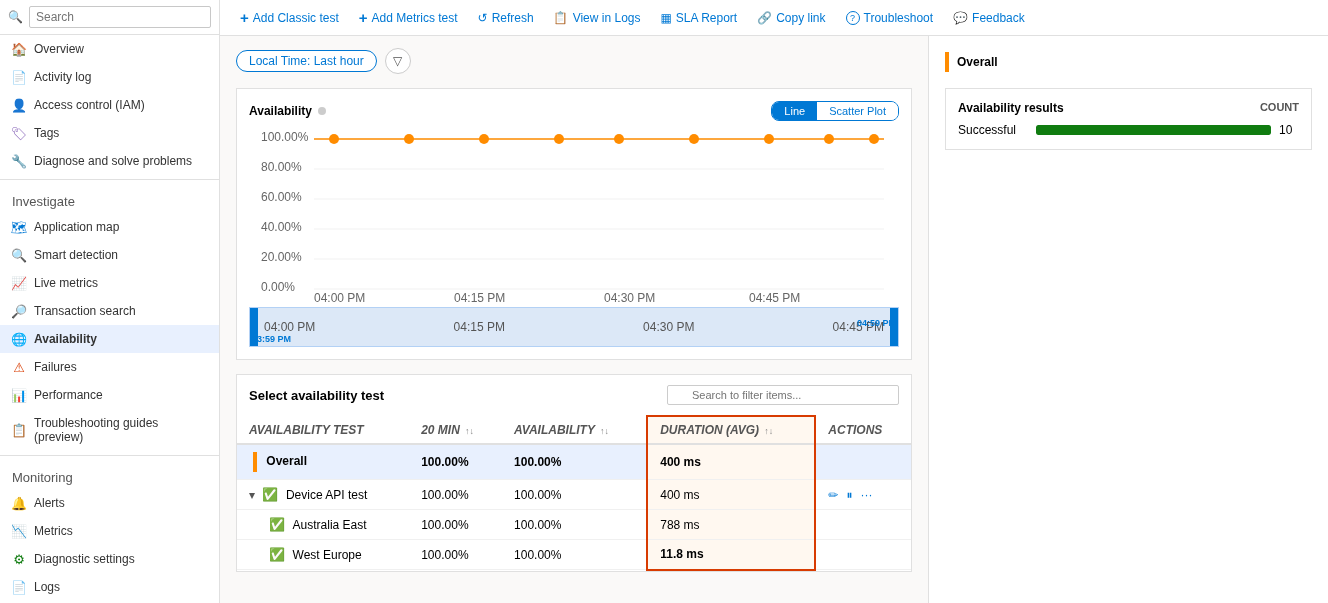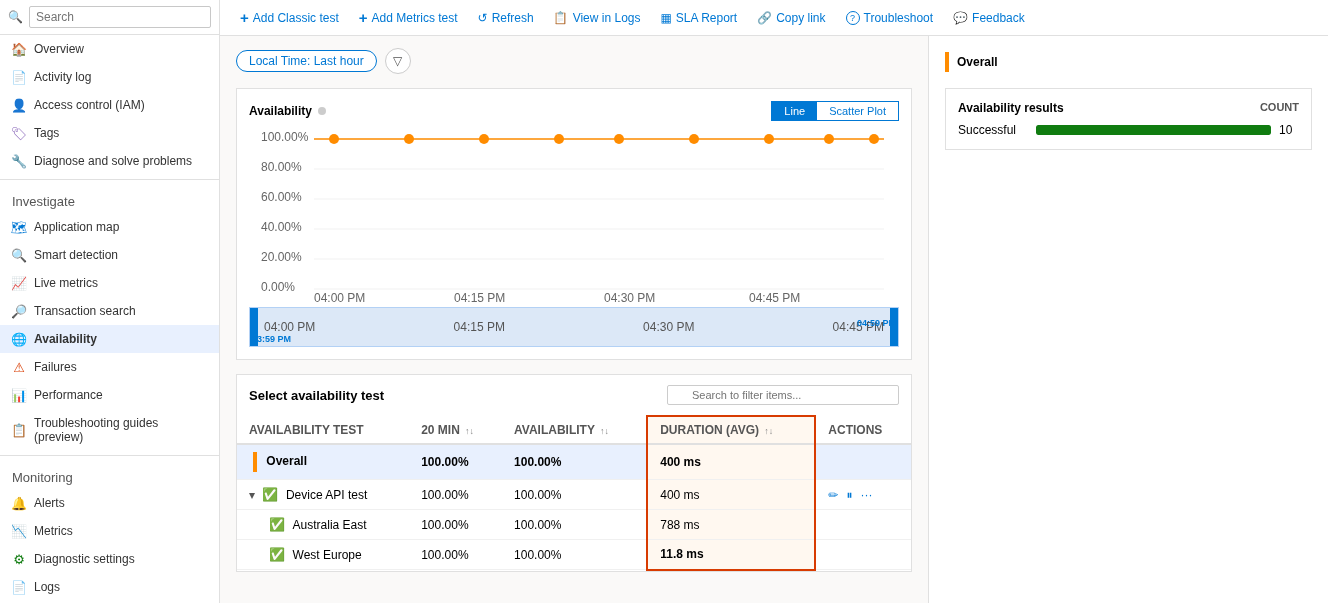--- a/index.html
+++ b/index.html
@@ -153,21 +153,21 @@
     }
     .chart-title-dot {
       width: 8px; height: 8px;
       border-radius: 50%;
       background: #ccc;
       display: inline-block;
     }
     .chart-toggle {
       display: flex;
       border: 1px solid #0078d4;
-      border-radius: 0;
+      border-radius: 8px;
       overflow: hidden;
     }
     .chart-toggle-btn {
       padding: 3px 12px;
       border: none;
       background: #fff;
       color: #0078d4;
       cursor: pointer;
       font-size: 11px;
     }
@@ -224,20 +224,21 @@
       border-bottom: 2px solid #e0e0e0;
     }
     th {
       padding: 6px 12px;
       font-size: 11px;
       font-weight: 600;
       color: #555;
       text-align: left;
       white-space: nowrap;
       background: #fff;
+      font-style: italic;
     }
     th.highlight-col, td.highlight-col {
       background: #fff8f0;
       border-left: 2px solid #d83b01;
       border-right: 2px solid #d83b01;
     }
     thead th.highlight-col { border-top: 2px solid #d83b01; }
     tbody tr:last-child td.highlight-col { border-bottom: 2px solid #d83b01; font-weight: bold; }
     td {
       padding: 7px 12px;

